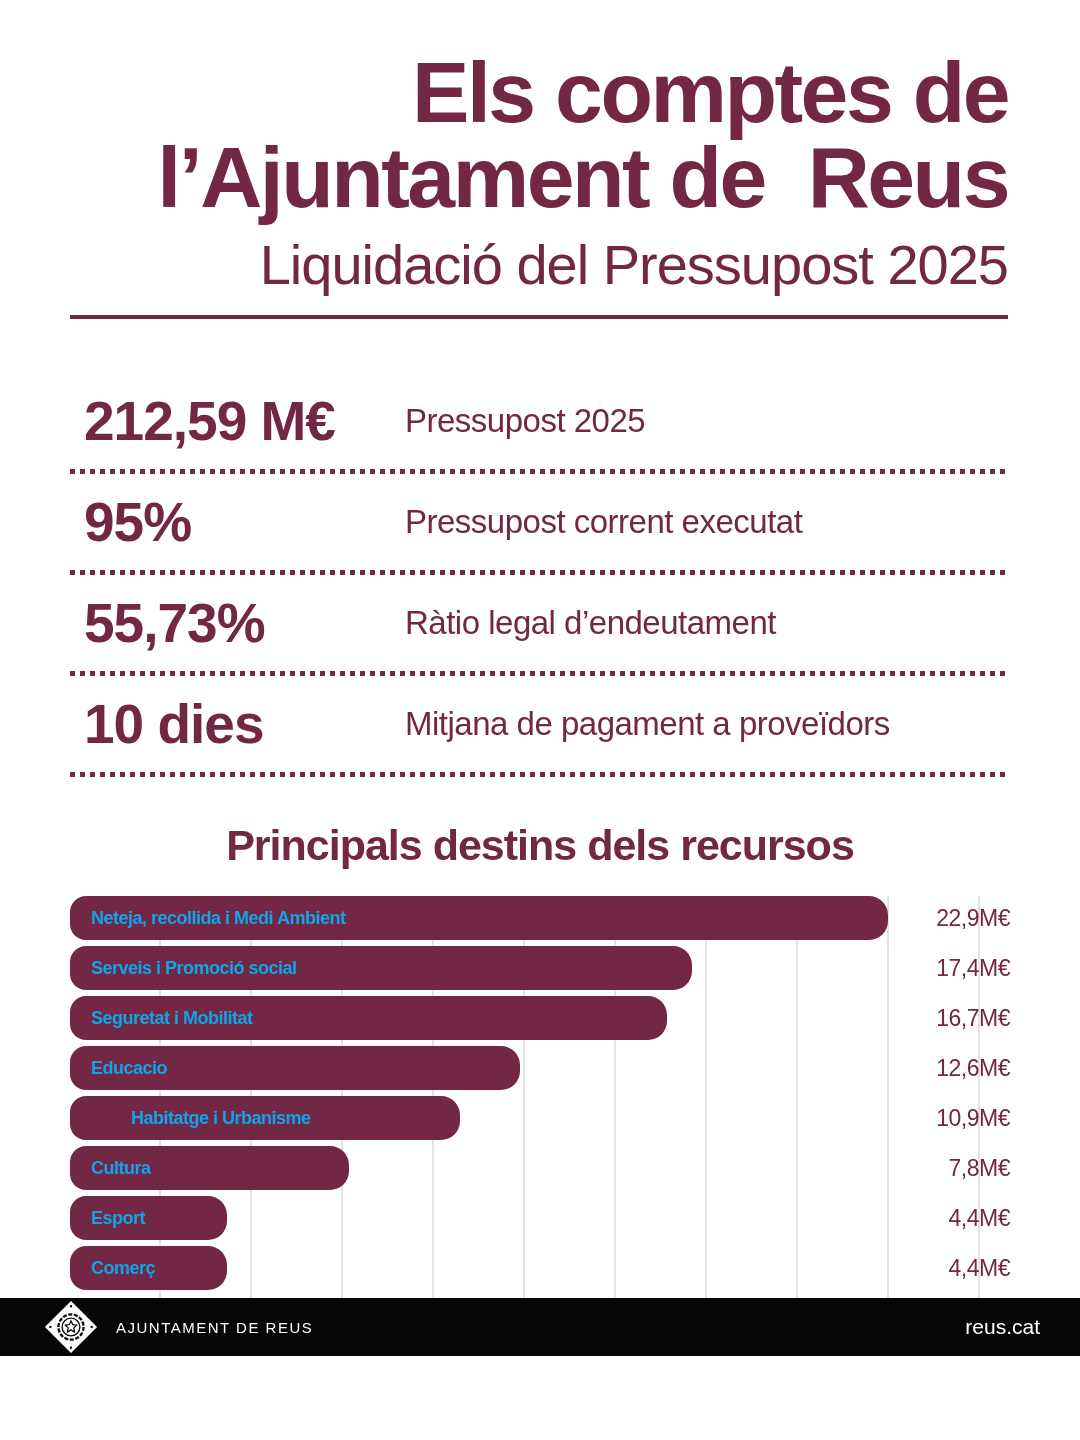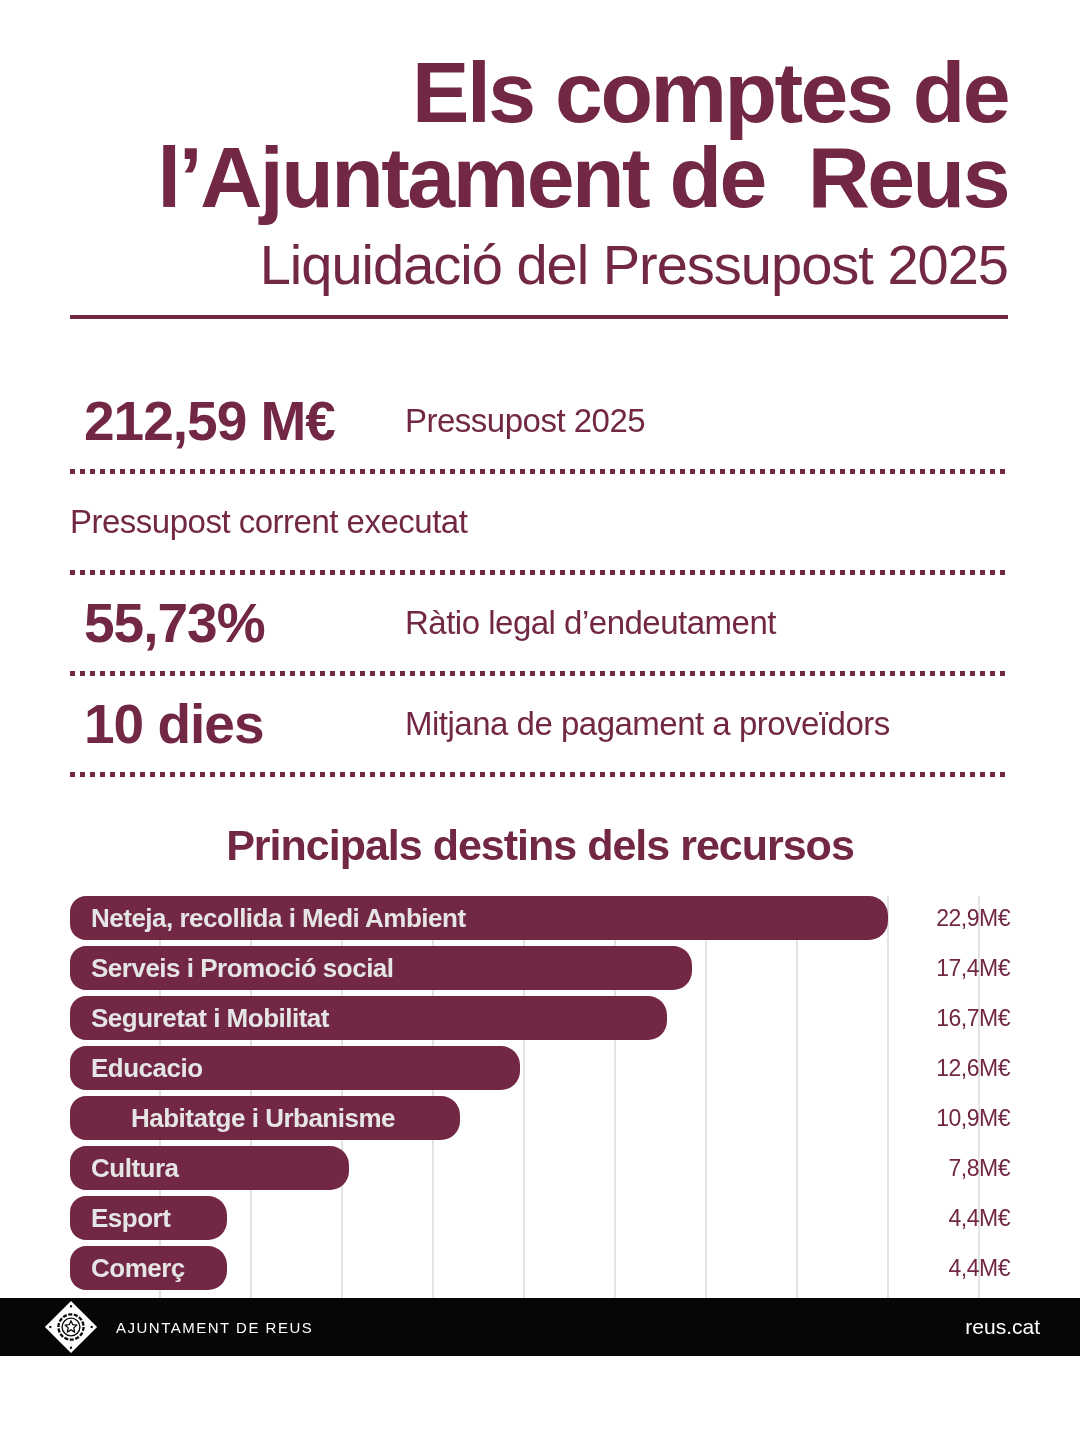--- a/index.html
+++ b/index.html
@@ -55,21 +55,21 @@
     background:repeating-linear-gradient(90deg,transparent 0 89px,var(--grid) 89px 91px);
     padding-bottom:2px;
   }
   .bar-row{position:relative;height:44px;margin-bottom:6px;}
   .bar{
     height:44px;background:var(--accent);
     border-radius:16px 19px 19px 16px;
     display:flex;align-items:center;min-width:40px;
   }
   .bar-label{
-    color:#e5e5e5;font-size:26px;font-weight:bold;
+    color:#0ea5e9;font-size:18px;font-weight:bold;
     padding-left:21px;white-space:nowrap;letter-spacing:-.5px;
   }
   .bar-value{
     position:absolute;right:0;top:0;line-height:44px;
     font-size:23px;font-weight:normal;letter-spacing:-.5px;
   }
 
   
   footer{
     margin-top:auto;height:70px;background:var(--footer-bg);
@@ -95,20 +95,21 @@
   </header>
 
   <section class="stats">
     <div class="stat-row">
       <span class="stat-value">212,59 M€</span>
       <span class="stat-label">Pressupost 2025</span>
     </div>
     <div class="dotted"></div>
 
     <div class="stat-row">
+      <span class="stat-value">95%</span>
       <span class="stat-label">Pressupost corrent executat</span>
     </div>
     <div class="dotted"></div>
 
     <div class="stat-row">
       <span class="stat-value">55,73%</span>
       <span class="stat-label">Ràtio legal d’endeutament</span>
     </div>
     <div class="dotted"></div>
 

